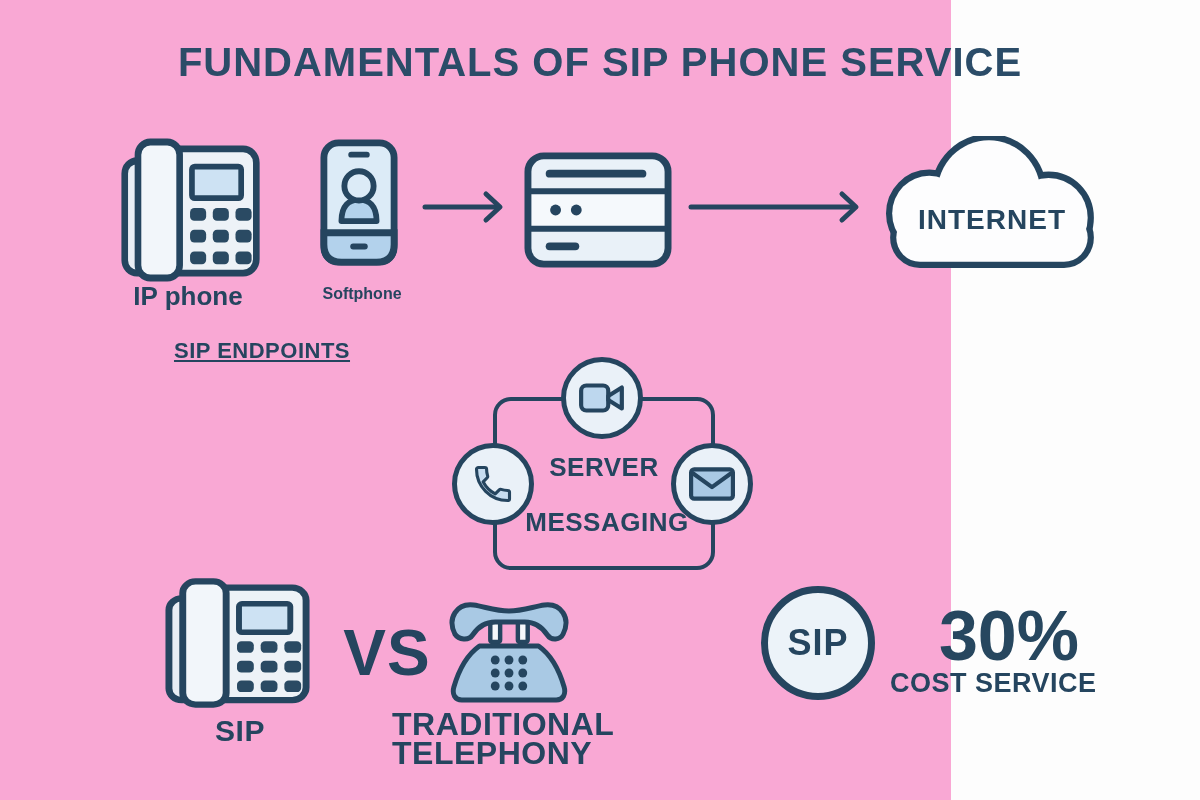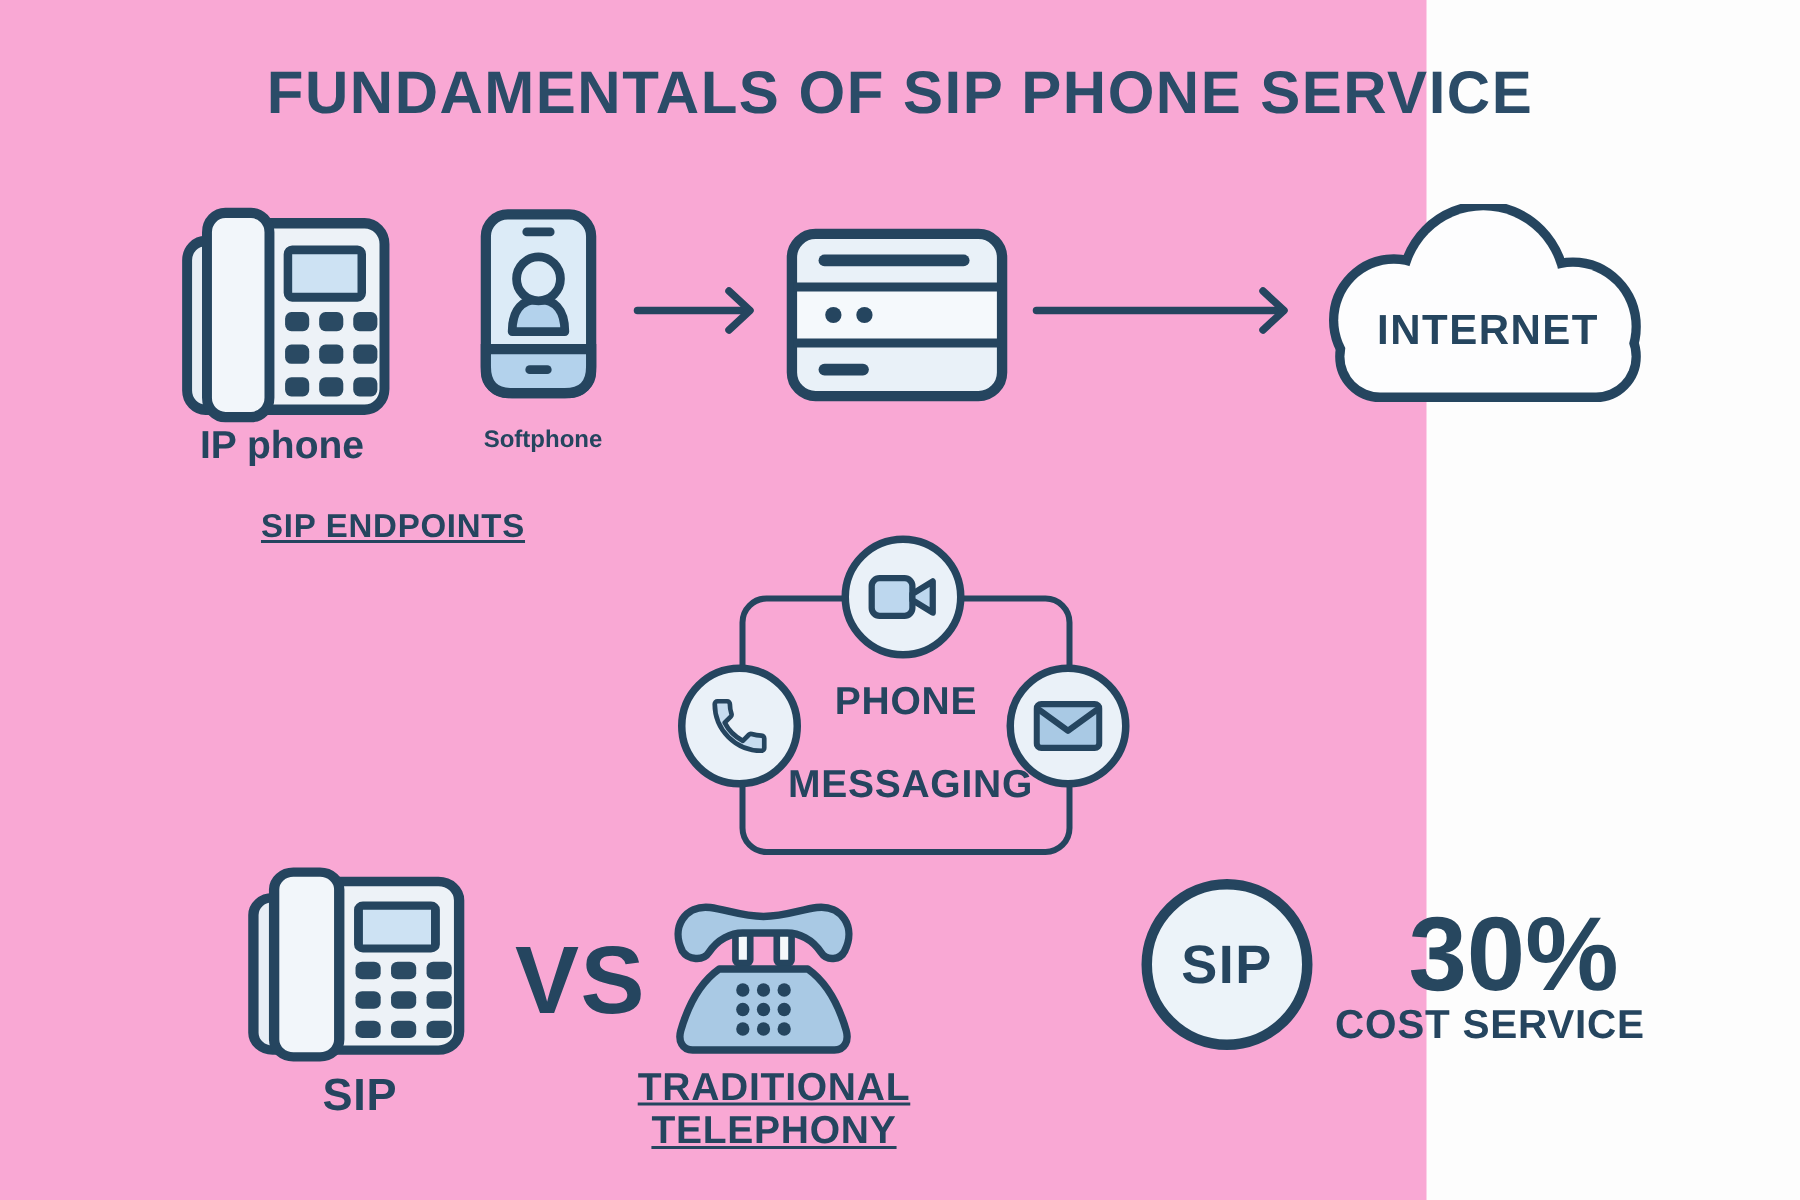--- a/index.html
+++ b/index.html
@@ -149,21 +149,21 @@
 
   <div class="abs feat-circle" style="left:671px;top:443px;">
     <span>
       <svg width="46" height="34" viewBox="0 0 44 32">
         <rect x="2" y="2" width="40" height="28" rx="3" fill="#a9c9e4" stroke="#25455f" stroke-width="4"></rect>
         <path d="M4 6 L22 19 L40 6" fill="none" stroke="#25455f" stroke-width="4" stroke-linecap="round" stroke-linejoin="round"></path>
       </svg>
     </span>
   </div>
 
-  <div class="abs label" style="left:524px;top:452px;width:160px;font-size:26px;">PHONE</div>
+  <div class="abs label" style="left:524px;top:452px;width:160px;font-size:26px;">SERVER</div>
   <div class="abs label" style="left:507px;top:507px;width:200px;font-size:26px;">MESSAGING</div>
 
   <div class="abs" style="left:164px;top:577px;width:148px;height:132px;">
     <svg width="148" height="132" viewBox="0 0 150 148" preserveAspectRatio="none">
       <rect x="42" y="12" width="102" height="126" rx="14" fill="#edf2f7" stroke="#25455f" stroke-width="7"></rect>
       <rect x="76" y="30" width="52" height="32" rx="3" fill="#cde2f3" stroke="#25455f" stroke-width="6"></rect>
       <g fill="#2a4a63">
         <rect x="74" y="72" width="17" height="13" rx="4.5"></rect>
           <rect x="98" y="72" width="17" height="13" rx="4.5"></rect>
           <rect x="122" y="72" width="17" height="13" rx="4.5"></rect>
@@ -196,21 +196,21 @@
         <circle cx="50" cy="77" r="4.5"></circle>
           <circle cx="64" cy="77" r="4.5"></circle>
           <circle cx="78" cy="77" r="4.5"></circle>
         <circle cx="50" cy="90" r="4.5"></circle>
           <circle cx="64" cy="90" r="4.5"></circle>
           <circle cx="78" cy="90" r="4.5"></circle>
       </g>
     </svg>
   </div>
 
-  <div class="abs label" style="left:416px;top:710px;width:200px;font-size:26px;line-height:29px;text-decoration:underline;">
+  <div class="abs label" style="left:392px;top:710px;width:200px;font-size:32px;line-height:29px;">
     <div>TRADITIONAL</div>
     <div>TELEPHONY</div>
   </div>
 
   <div class="abs sip-badge">
     <span>SIP</span>
   </div>
   <div class="abs label pct" style="left:898px;top:596px;width:150px;">30%</div>
   <div class="abs label" style="left:890px;top:668px;width:200px;font-size:27px;">COST SERVICE</div>
 

